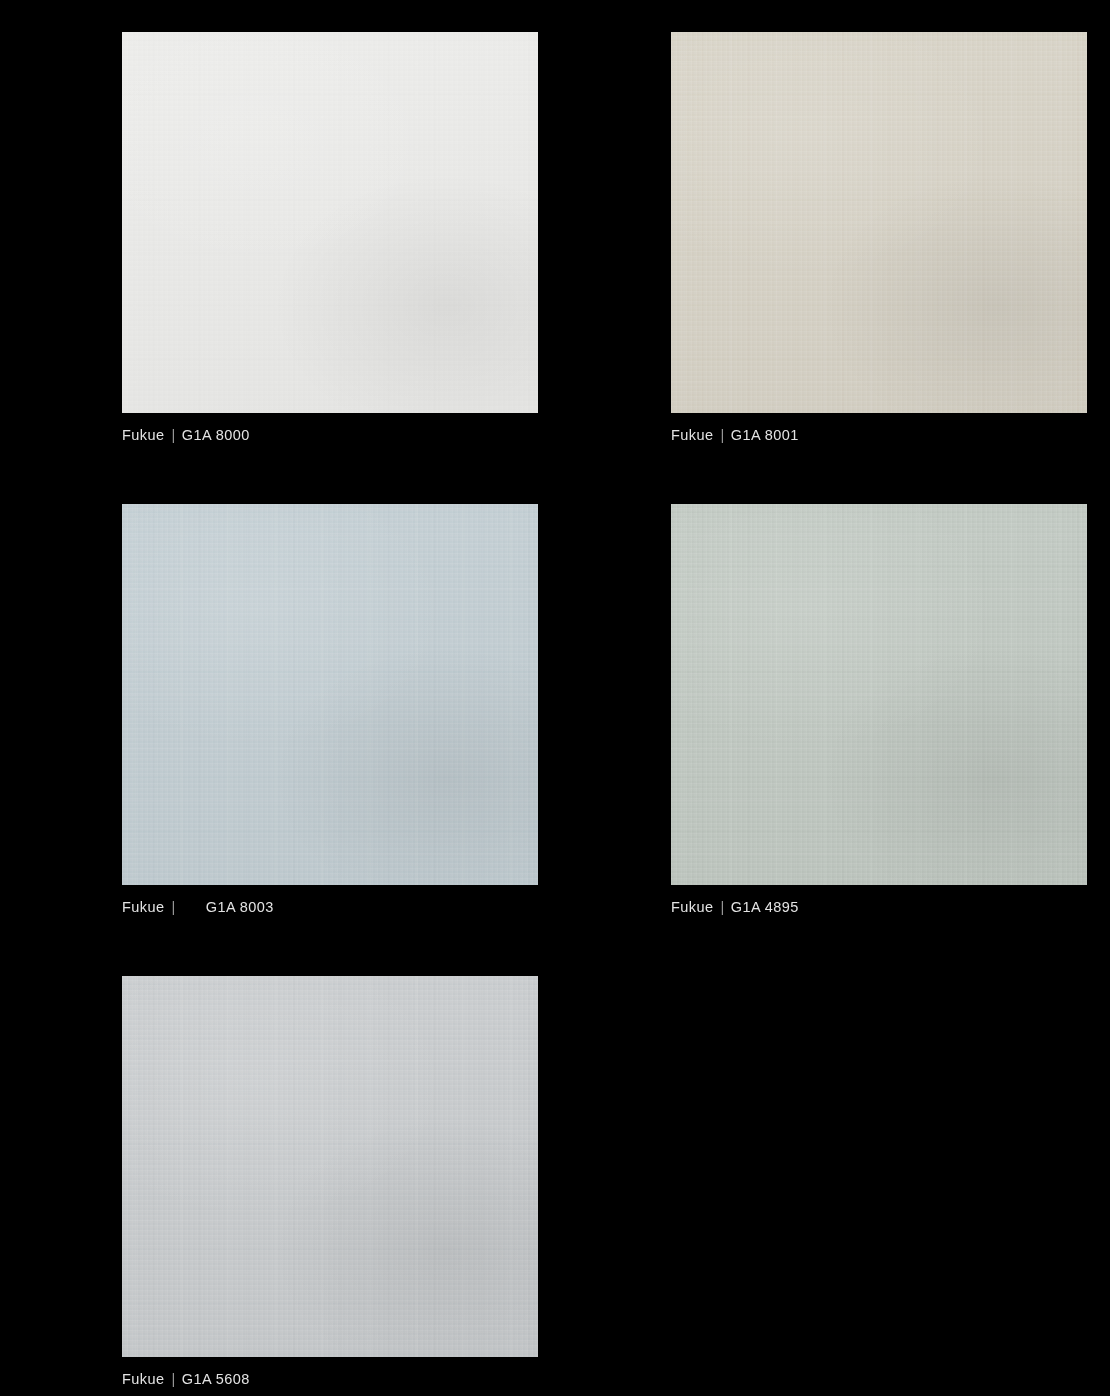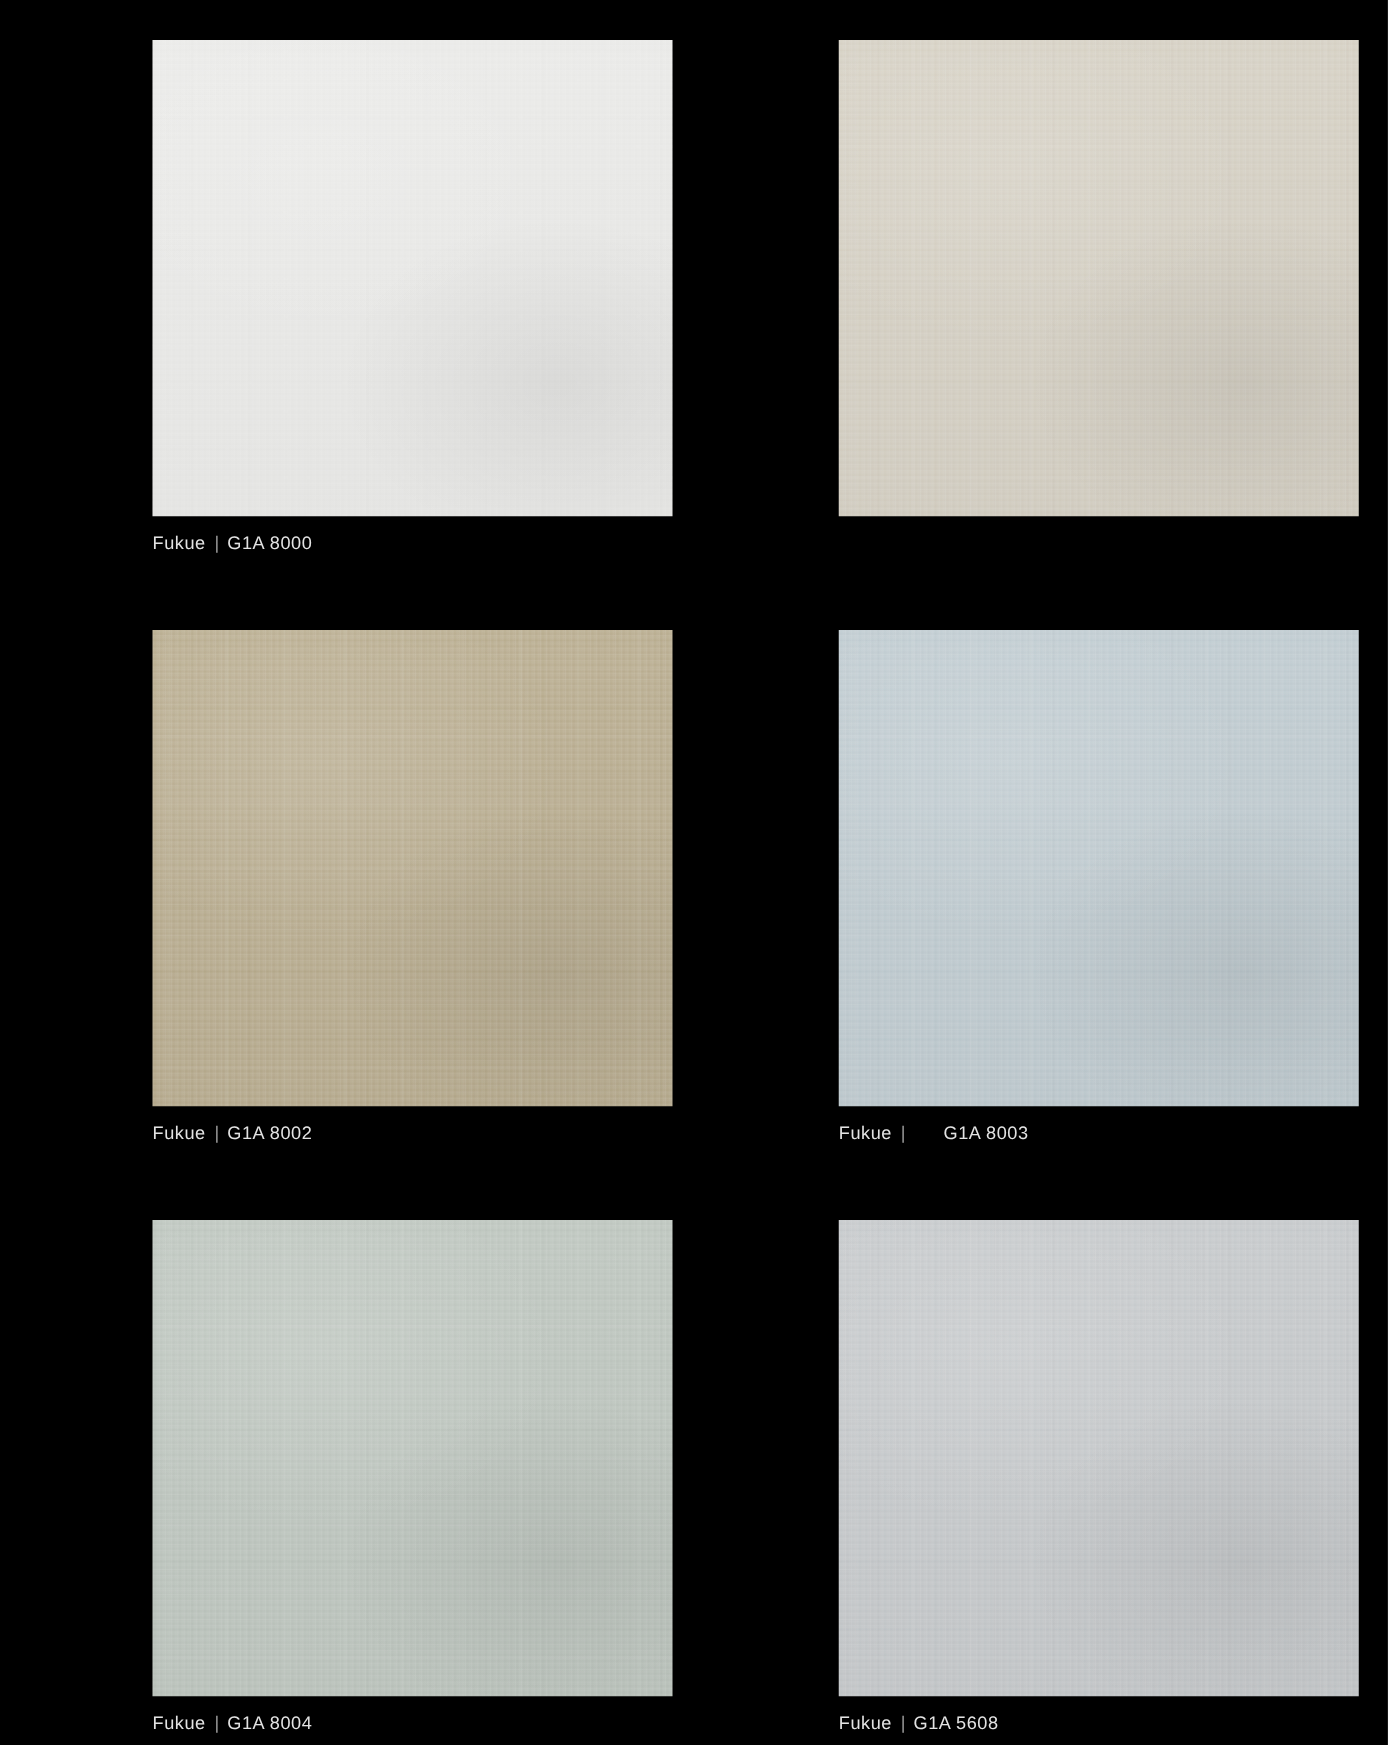--- a/index.html
+++ b/index.html
@@ -161,33 +161,25 @@
       </div>
     </div>
 
     <div class="swatch-cell">
       <div class="swatch-tile" style="background-color: rgb(216, 211, 199);">
         <div class="weave-warp"></div>
         <div class="weave-weft"></div>
         <div class="weave-slub"></div>
         <div class="weave-sheen"></div>
       </div>
-    </div>
-
-    <div class="swatch-cell">
-      <div class="swatch-tile" style="background-color: rgb(189, 177, 149);">
-        <div class="weave-warp"></div>
-        <div class="weave-weft"></div>
-        <div class="weave-slub"></div>
-        <div class="weave-sheen"></div>
-      </div>
-      <div class="swatch-caption">
-        <span class="caption-brand" style="color: rgb(227, 227, 227);">Fukue</span><span class="caption-sep">|</span><span class="caption-code" style="color: rgb(227, 227, 227);">G1A 8002</span>
-      </div>
-    </div>
+      <div class="swatch-caption">
+        <span class="caption-brand" style="color: rgb(227, 227, 227);">Fukue</span><span class="caption-sep">|</span><span class="caption-code" style="color: rgb(227, 227, 227);">G1A 8001</span>
+      </div>
+    </div>
+
 
     <div class="swatch-cell">
       <div class="swatch-tile" style="background-color: rgb(195, 206, 211);">
         <div class="weave-warp"></div>
         <div class="weave-weft"></div>
         <div class="weave-slub"></div>
         <div class="weave-sheen"></div>
       </div>
       <div class="swatch-caption">
         <span class="caption-brand" style="color: rgb(227, 227, 227);">Fukue</span><span class="caption-sep">|</span><span class="caption-code" style="color: rgb(227, 227, 227); margin-left: 24px;">G1A 8003</span>
@@ -195,21 +187,21 @@
     </div>
 
     <div class="swatch-cell">
       <div class="swatch-tile" style="background-color: rgb(193, 201, 194);">
         <div class="weave-warp"></div>
         <div class="weave-weft"></div>
         <div class="weave-slub"></div>
         <div class="weave-sheen"></div>
       </div>
       <div class="swatch-caption">
-        <span class="caption-brand" style="color: rgb(227, 227, 227);">Fukue</span><span class="caption-sep">|</span><span class="caption-code" style="color: rgb(227, 227, 227);">G1A 8004</span>
+        <span class="caption-brand" style="color: rgb(227, 227, 227);">Fukue</span><span class="caption-sep">|</span><span class="caption-code" style="color: rgb(227, 227, 227);">G1A 4895</span>
       </div>
     </div>
 
     <div class="swatch-cell">
       <div class="swatch-tile" style="background-color: rgb(201, 204, 206);">
         <div class="weave-warp"></div>
         <div class="weave-weft"></div>
         <div class="weave-slub"></div>
         <div class="weave-sheen"></div>
       </div>

